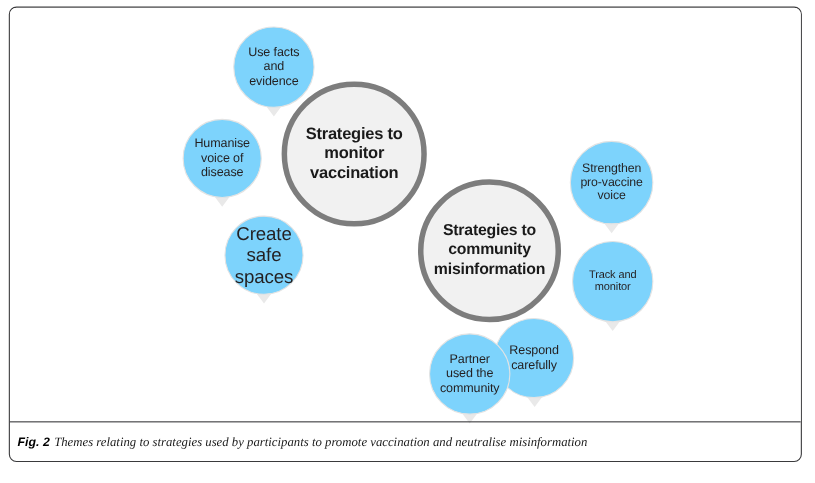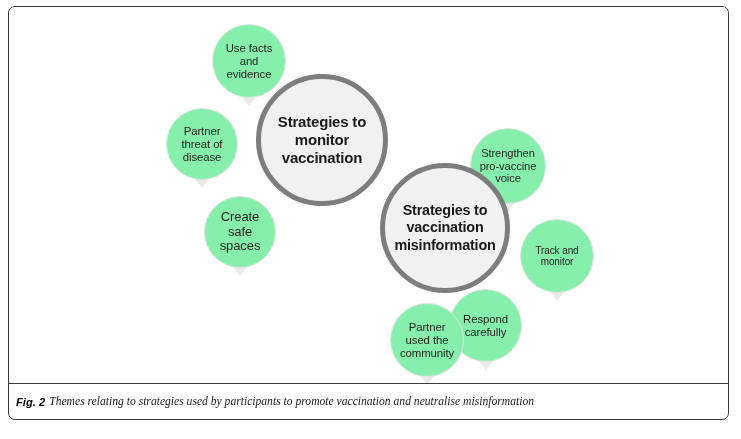--- a/index.html
+++ b/index.html
@@ -43,21 +43,21 @@
   .pin {
     position: absolute;
     box-sizing: border-box;
   }
   .pin-bubble {
     position: absolute;
     left: 0;
     top: 0;
     width: 100%;
     border-radius: 50%;
-    background: #86efac;
+    background: #7dd3fc;
     border: 1px solid #e3e3e3;
     box-sizing: border-box;
     display: flex;
     align-items: center;
     justify-content: center;
     text-align: center;
     color: #231f20;
     line-height: 1.14;
     letter-spacing: -0.1px;
   }
@@ -146,32 +146,32 @@
       <div class="pin" style="left:203px; top:17px; width:74px; height:74px; font-size:11.4px;">
         <div class="pin-tail" style="top:62px;"></div>
         <div class="pin-bubble" style="height:74px;">
           <span class="pin-label">Use facts and evidence</span>
         </div>
       </div>
 
       <div class="pin" style="left:157px; top:101px; width:72px; height:72px; font-size:11.4px;">
         <div class="pin-tail" style="top:60px;"></div>
         <div class="pin-bubble" style="height:72px;">
-          <span class="pin-label">Partner threat of disease</span>
-        </div>
-      </div>
-
-      <div class="pin" style="left:195px; top:189px; width:72px; height:72px; font-size:13px;">
+          <span class="pin-label">Humanise voice of disease</span>
+        </div>
+      </div>
+
+      <div class="pin" style="left:195px; top:189px; width:72px; height:72px; font-size:17px;">
         <div class="pin-tail" style="top:60px;"></div>
         <div class="pin-bubble" style="height:72px;">
           <span class="pin-label">Create safe spaces</span>
         </div>
       </div>
 
-      <div class="pin" style="left:461px; top:121px; width:76px; height:76px; font-size:11.2px;">
+      <div class="pin" style="left:509px; top:121px; width:76px; height:76px; font-size:11.2px;">
         <div class="pin-tail" style="top:64px;"></div>
         <div class="pin-bubble" style="height:76px;">
           <span class="pin-label">Strengthen pro-vaccine voice</span>
         </div>
       </div>
 
       <div class="pin" style="left:511px; top:212px; width:74px; height:74px; font-size:10px;">
         <div class="pin-tail" style="top:62px;"></div>
         <div class="pin-bubble" style="height:74px;">
           <span class="pin-label">Track and monitor</span>
@@ -194,21 +194,21 @@
 
     </div>
 
     <div class="layer-themes">
 
       <div class="theme-circle" style="left:247px; top:67px; width:132px; height:132px; font-size:15px;">
         <span class="theme-label">Strategies to monitor vaccination</span>
       </div>
 
       <div class="theme-circle" style="left:371px; top:156px; width:130px; height:130px; font-size:14.4px;">
-        <span class="theme-label">Strategies to vaccination misinformation</span>
+        <span class="theme-label">Strategies to community misinformation</span>
       </div>
 
     </div>
 
   </div>
 
   <div class="caption-divider"></div>
   <div class="caption">
     <span class="caption-figno">Fig. 2</span>
     <span class="caption-body">Themes relating to strategies used by participants to promote vaccination and neutralise misinformation</span>

